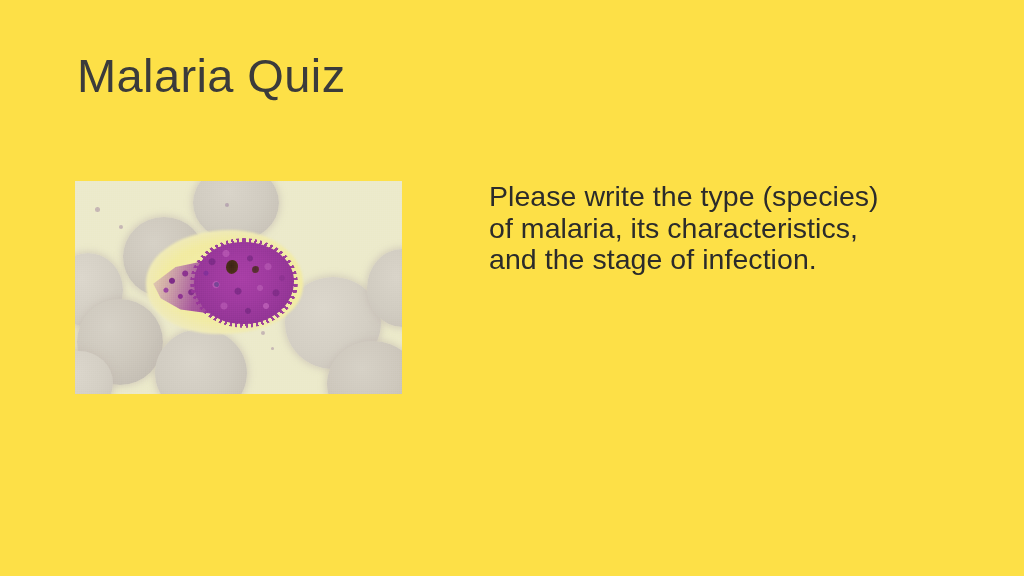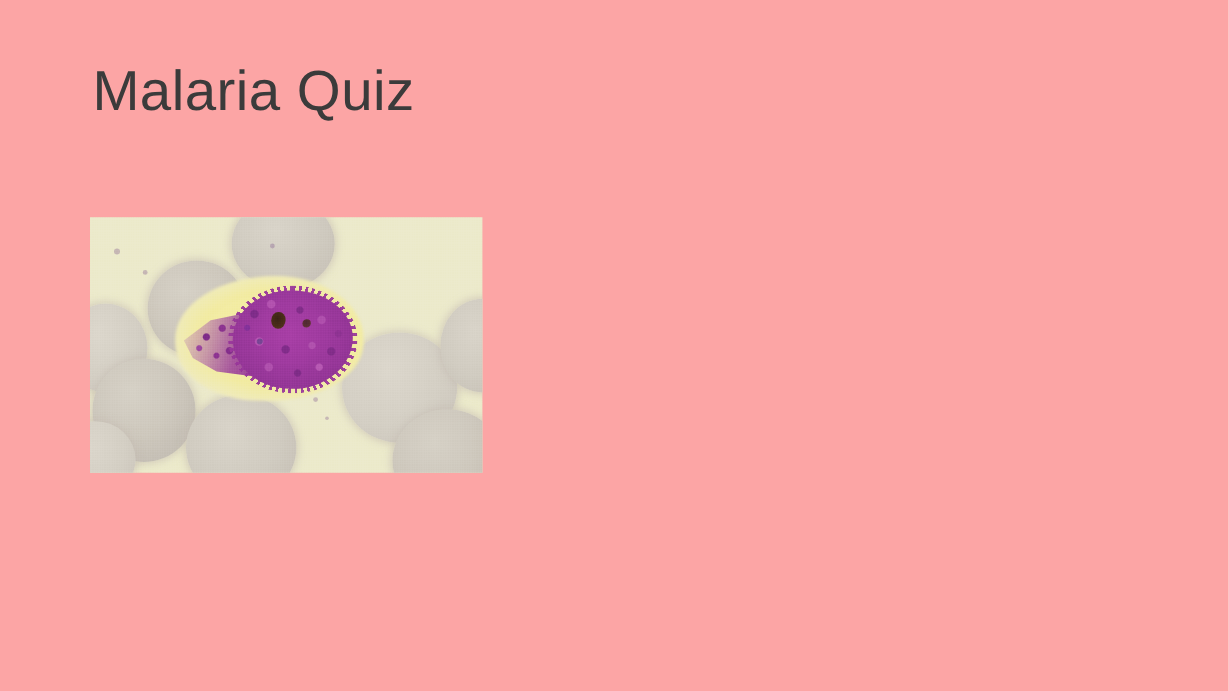--- a/index.html
+++ b/index.html
@@ -12,21 +12,21 @@
     height: 576px;
     position: relative;
     overflow: hidden;
     font-family: "Liberation Sans", "DejaVu Sans", sans-serif;
     -webkit-font-smoothing: antialiased;
   }
 
   .slide {
     position: absolute;
     inset: 0;
-    background: #fca5a5;
+    background: #fde047;
     padding-left: 43px;
   }
 
   
   .slide-title {
     position: absolute;
     left: 77px;
     top: 52px;
     font-size: 47px;
     font-weight: 300;
@@ -278,14 +278,19 @@
         <div class="pigment"></div>
         <div class="pigment small"></div>
         <div class="pigment tiny"></div>
       </div>
 
       <div class="grain"></div>
     </div>
   </div>
 
 
+  <div class="body-text">
+    <div>Please write the type (species)</div>
+    <div>of malaria, its characteristics,</div>
+    <div>and the stage of infection.</div>
+  </div>
 
 </div>
 
 </body></html>

